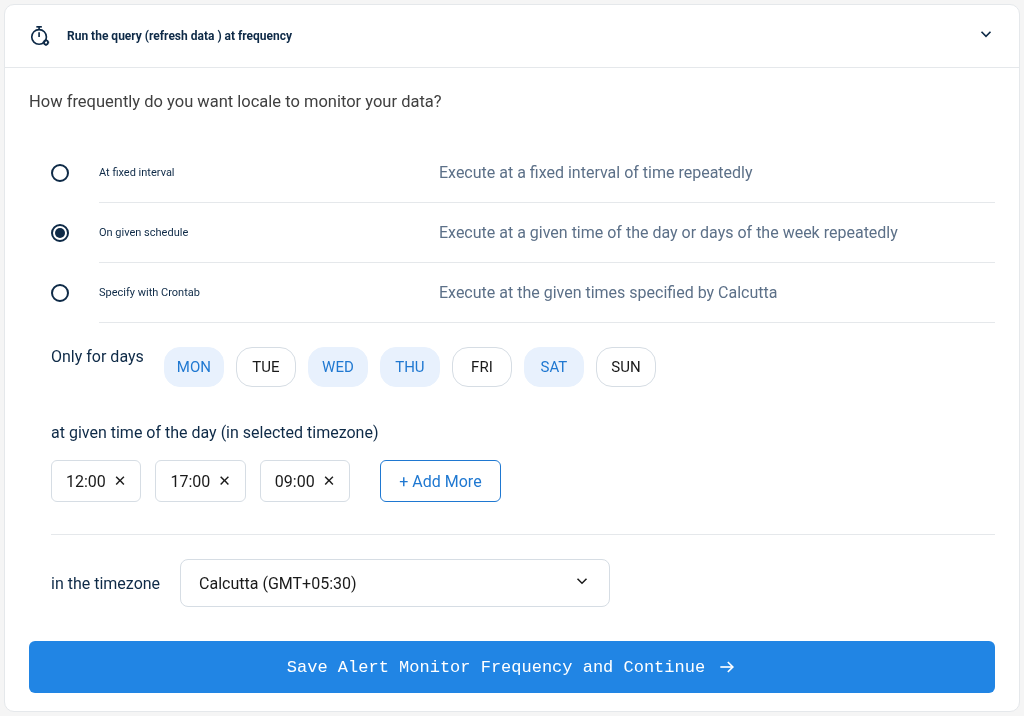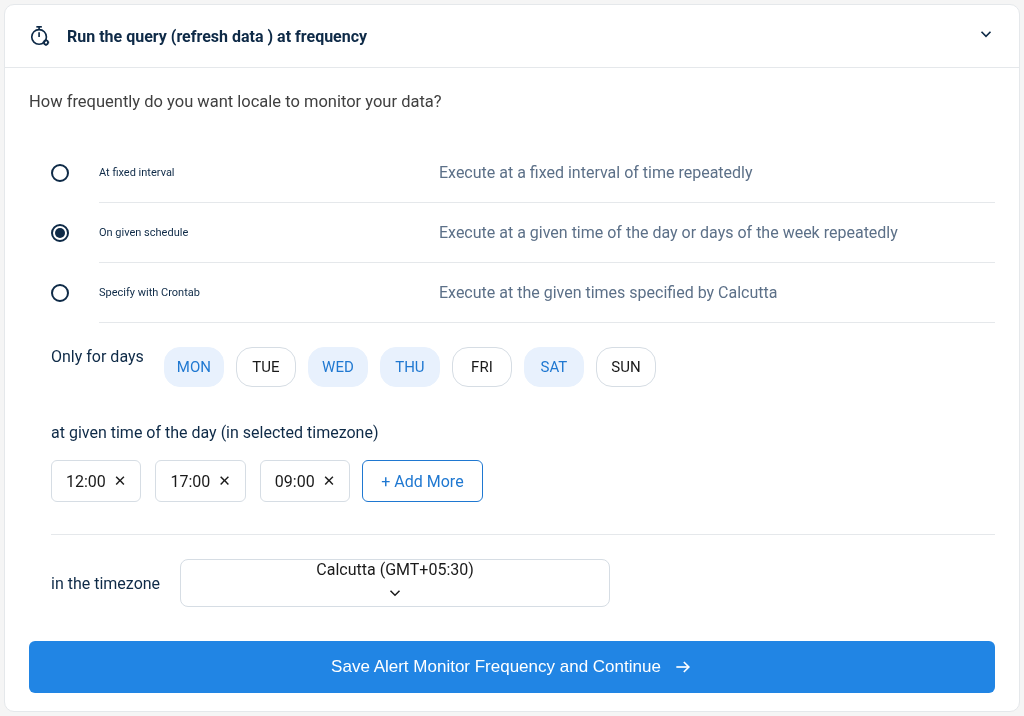--- a/index.html
+++ b/index.html
@@ -26,21 +26,21 @@
     border-bottom: 1px solid #e5e8eb;
   }
   .header-icon {
     width: 22px;
     height: 22px;
     flex-shrink: 0;
     margin-right: 16px;
     color: #0e2a47;
   }
   .header-title {
-    font-size: 16px;
+    font-size: 12px;
     font-weight: 700;
     color: #0e2a47;
     flex: 1;
   }
   .chevron {
     color: #0e2a47;
   }
   .body {
     padding: 24px 24px 0 24px;
     flex: 1;
@@ -126,21 +126,21 @@
   }
   .time-label {
     font-size: 16px;
     color: #0e2a47;
     margin-top: 36px;
     margin-bottom: 18px;
   }
   .times-row {
     display: flex;
     align-items: center;
-    gap: 12px;
+    gap: 30px;
   }
   .time-chip {
     height: 42px;
     padding: 0 14px;
     border-radius: 6px;
     border: 1px solid #d6dde4;
     background: #fff;
     color: #1a1a1a;
     font-size: 16px;
     display: flex;
@@ -181,21 +181,20 @@
   .tz-select {
     width: 430px;
     height: 48px;
     border: 1px solid #d6dde4;
     border-radius: 8px;
     padding: 0 18px;
     display: flex;
     align-items: center;
     justify-content: space-between;
     cursor: pointer;
-    flex-direction: column;
   }
   .tz-text {
     font-size: 16px;
     color: #1a1a1a;
   }
   .tz-chevron { color: #1a1a1a; }
   .footer {
     padding: 18px 24px 18px 24px;
   }
   .primary-btn {
@@ -205,20 +204,21 @@
     border: none;
     border-radius: 6px;
     color: #fff;
     font-size: 17px;
     font-weight: 500;
     display: flex;
     align-items: center;
     justify-content: center;
     gap: 12px;
     cursor: pointer;
+    font-family: Liberation Mono, monospace;
   }
   .primary-btn svg { stroke: #fff; }
 </style>
 </head>
 <body>
 
 <div class="card">
 
   <div class="header">
     <span class="header-icon">

